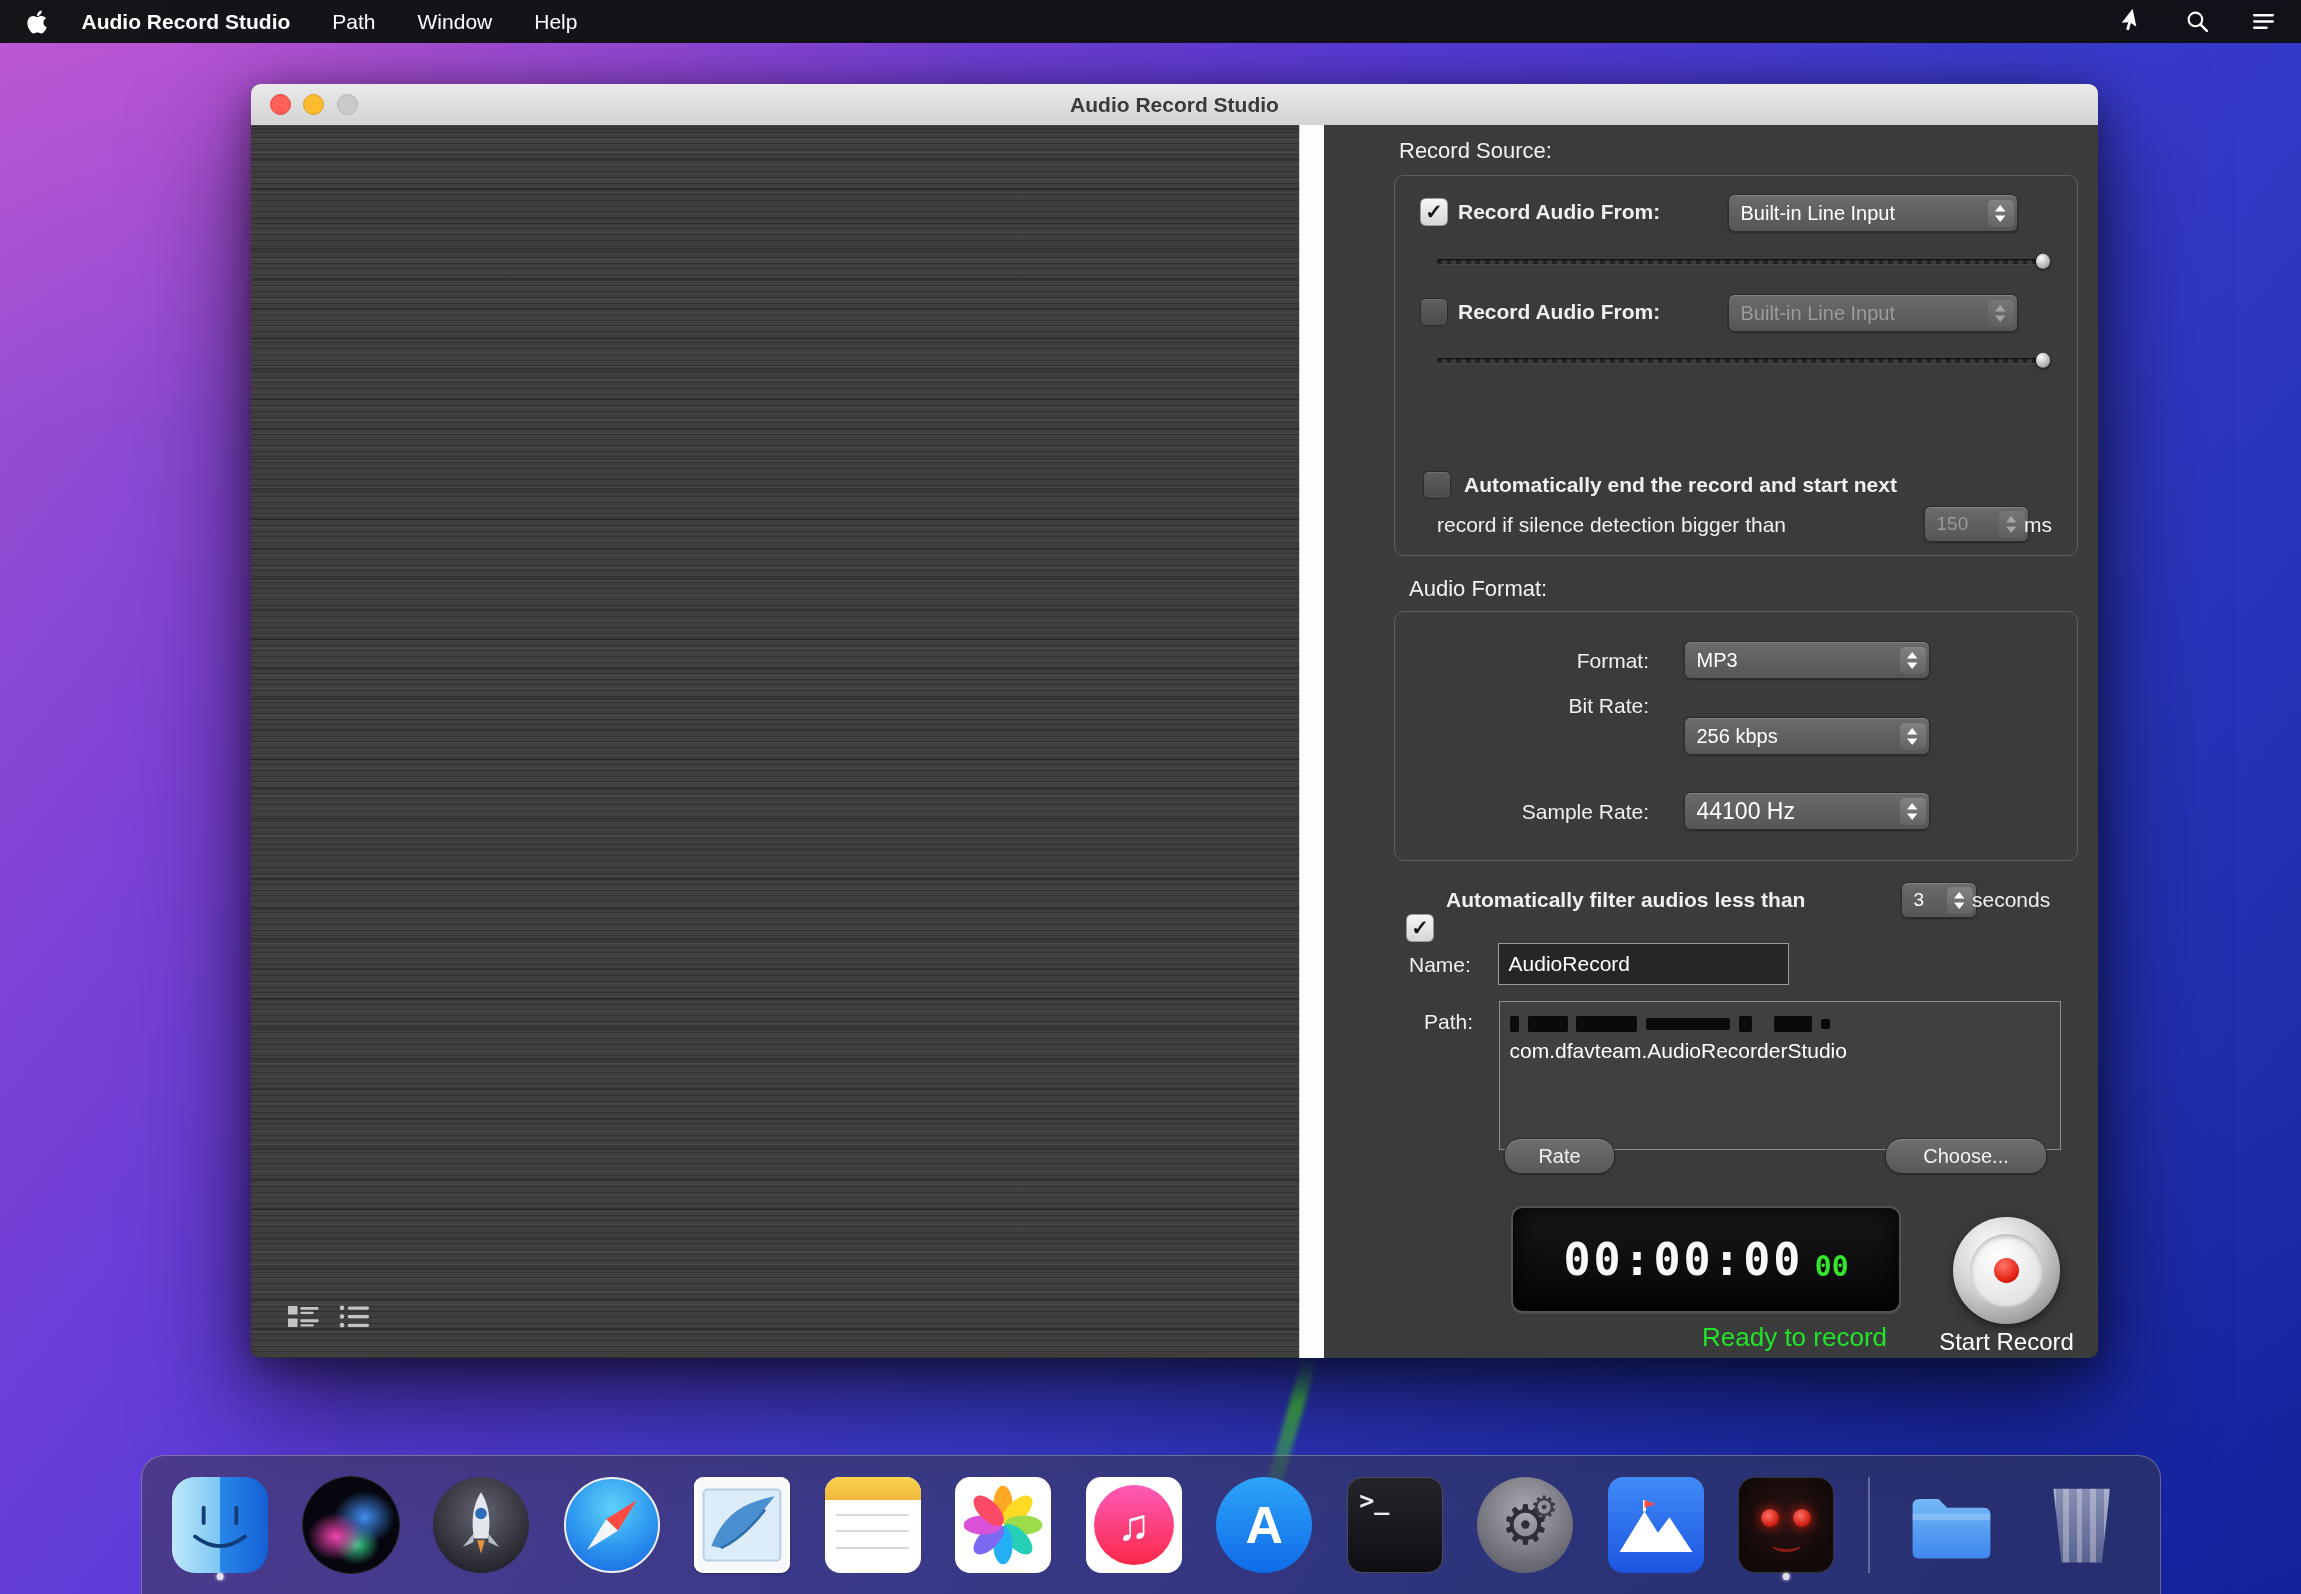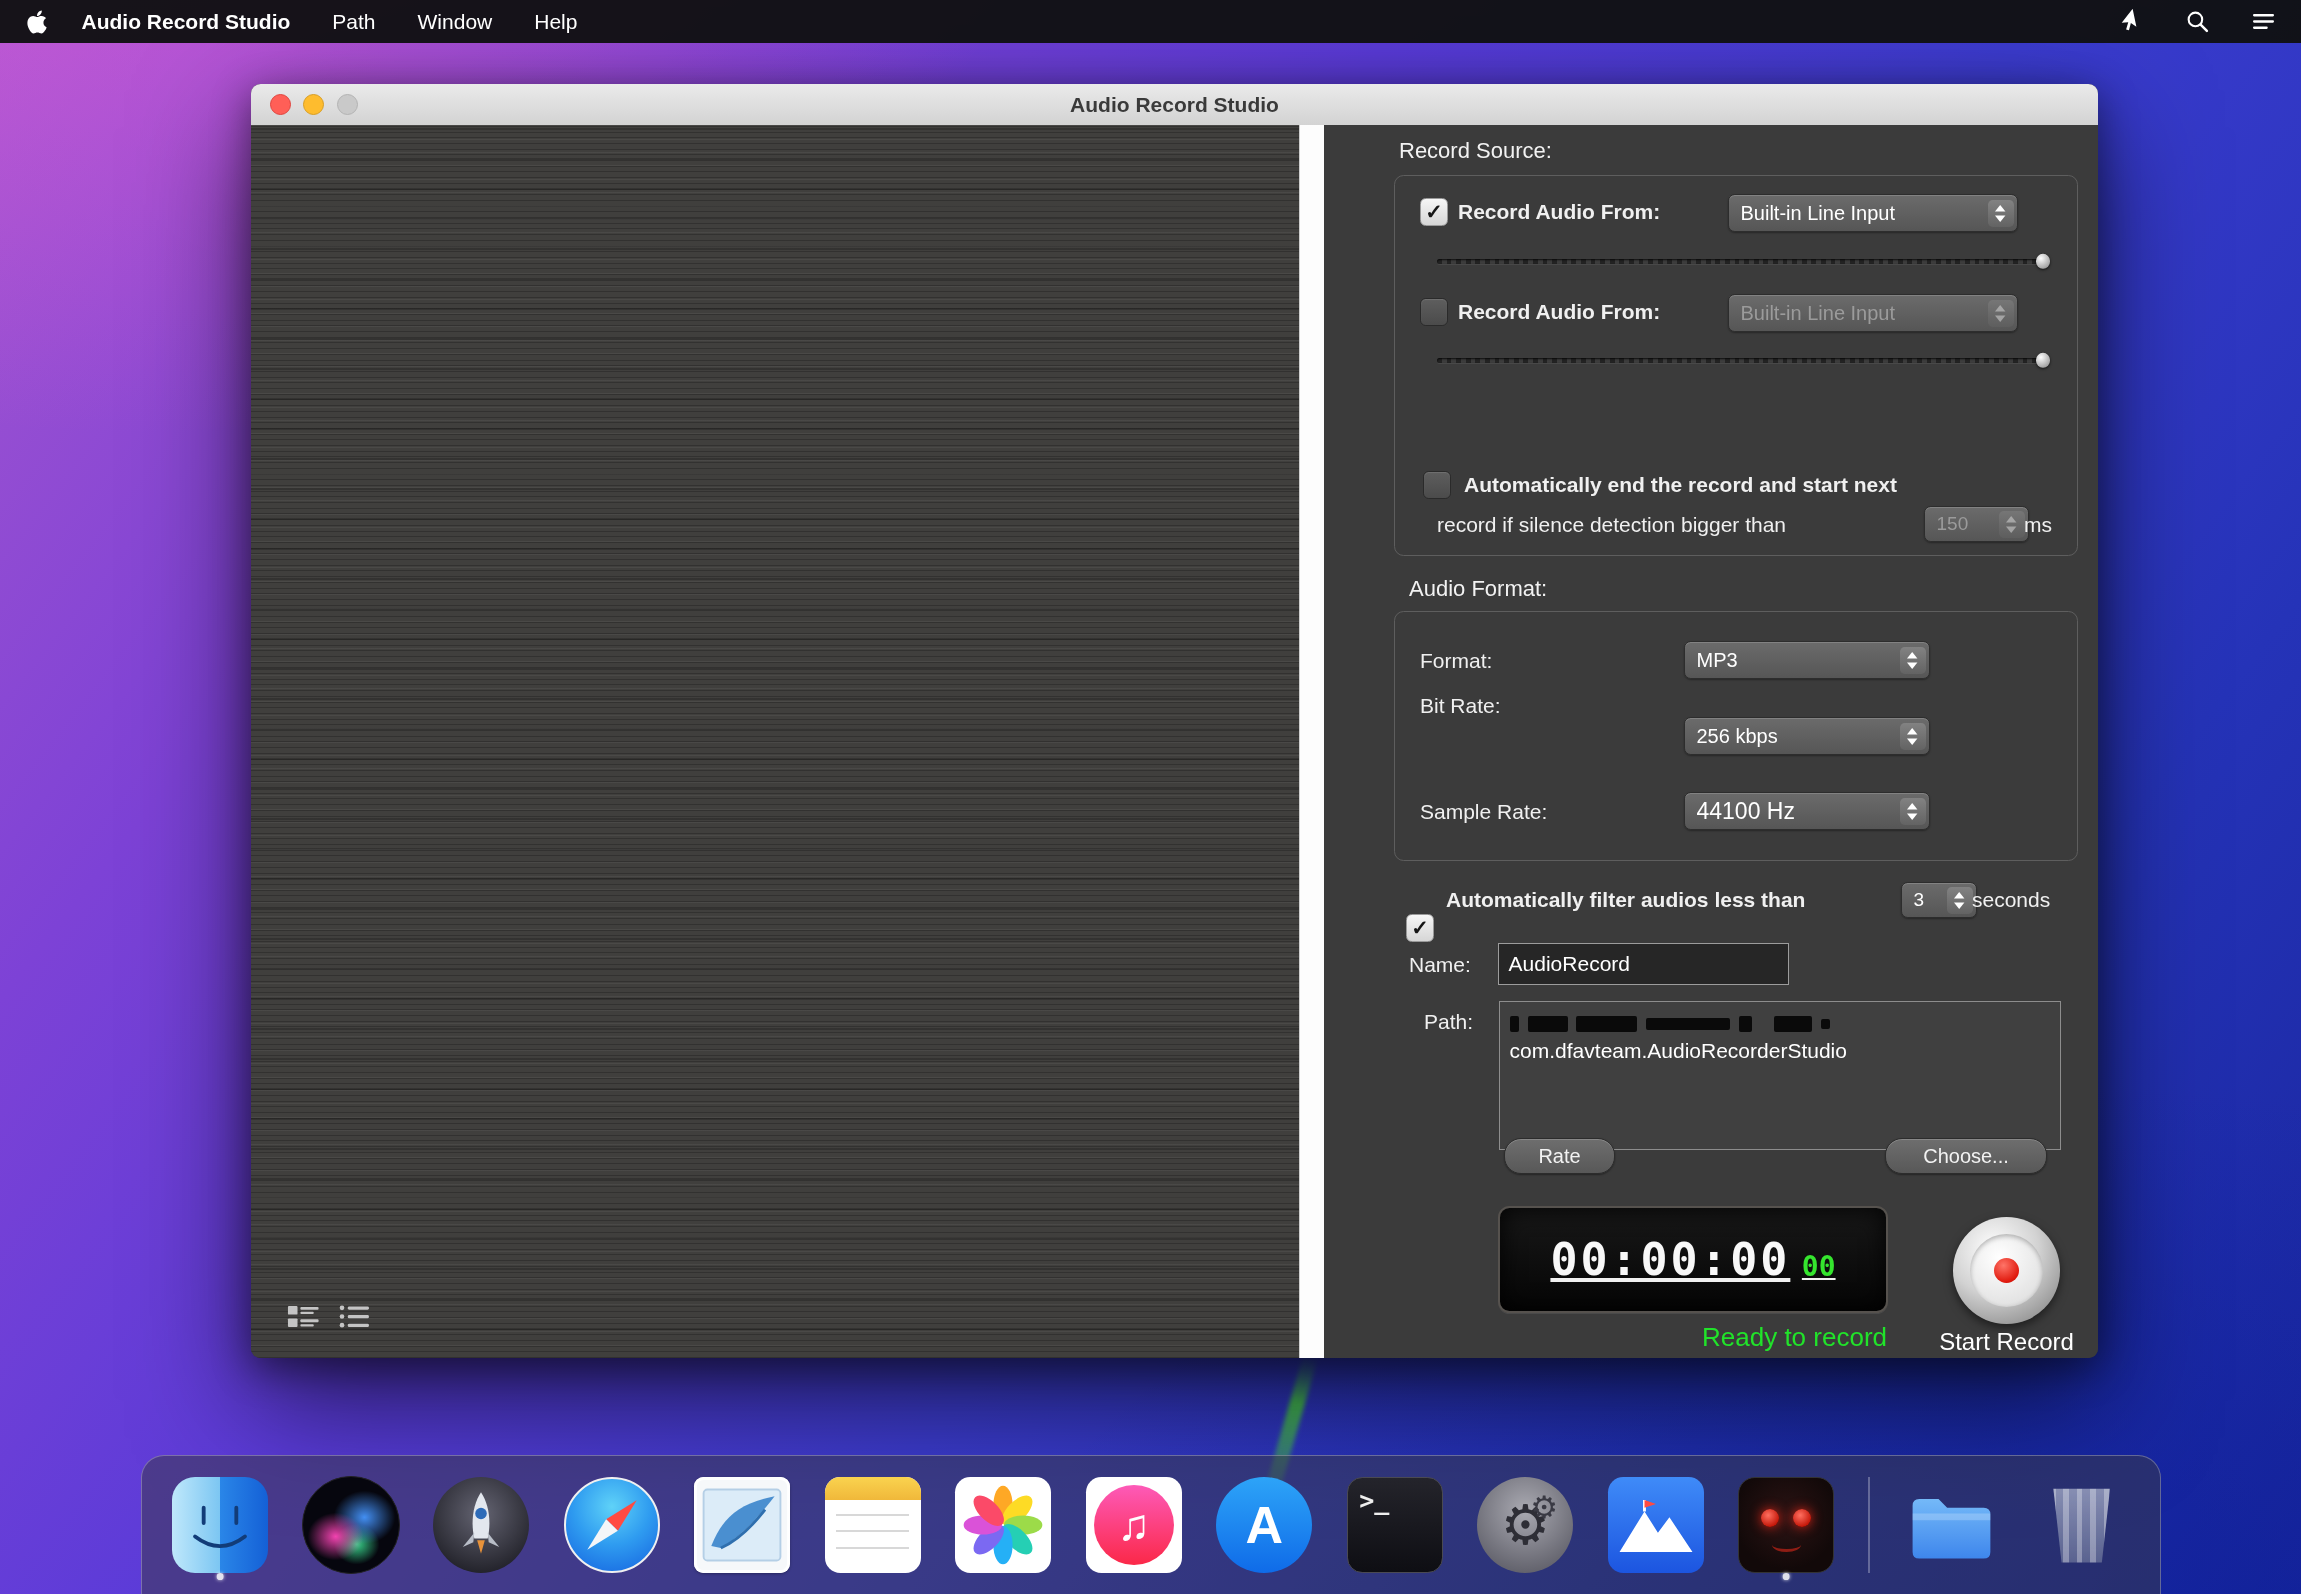--- a/index.html
+++ b/index.html
@@ -45,21 +45,21 @@
       repeating-linear-gradient(0deg, transparent 0 28px, rgba(0,0,0,.20) 28px 30px);}
   .viewtoggles{position:absolute;left:36px;bottom:25px;display:flex;gap:19px;align-items:center;}
   .scrollbar{position:absolute;left:1048px;top:0;width:25px;height:100%;background:#fdfdfd;border-left:1px solid #cfcfcf;}
 
   
   .rightpane{position:absolute;left:1073px;top:0;right:0;bottom:0;background:#3b3b3b;color:#f0f0f0;font-size:21px;}
   .seclabel{font-size:22px;color:#f2f2f2;white-space:nowrap;}
   .groupbox{border:1.9px solid #5e5e5e;border-radius:9.6px;}
   .lbl{white-space:nowrap;}
   .b{font-weight:bold;}
-  .rlabel{white-space:nowrap;}
+  .rlabel{text-align:right;white-space:nowrap;}
 
   .cb{width:26px;height:26px;border-radius:5.7px;background:linear-gradient(#5e5e5e,#4b4b4b);
     border:1px solid #2a2a2a;box-shadow:inset 0 1px 1px rgba(255,255,255,.12);}
   .cb.checked{background:linear-gradient(#f6f6f6,#d6d6d6);border-color:#9a9a9a;position:relative;}
   .cb.checked::after{content:"✓";position:absolute;inset:0;display:flex;align-items:center;justify-content:center;
     color:#161616;font-size:21px;font-weight:bold;}
 
   .popup{background:linear-gradient(#6b6b6b,#565656);border:1px solid #2d2d2d;border-radius:6.7px;color:#fff;
     display:flex;align-items:center;padding:0 3.8px 0 11.5px;box-shadow:inset 0 1px 0 rgba(255,255,255,.16),0 1px 1.9px rgba(0,0,0,.35);}
   .popup .pval{flex:1;white-space:nowrap;overflow:hidden;}
@@ -348,21 +348,21 @@
               <span class="redblock" style="width:13.4px;"></span>
               <span class="redblock" style="width:38px;margin-left:13.4px;"></span>
               <span class="redblock" style="width:9.6px;height:10.5px;"></span>
           </div>
           <div>com.dfavteam.AudioRecorderStudio</div>
         </div>
 
         <div class="abs btn" style="left:180px;top:1013px;width:109px;height:34px;">Rate</div>
         <div class="abs btn" style="left:561px;top:1013px;width:160px;height:34px;">Choose...</div>
 
-        <div class="abs timer" style="left:174px;top:1081px;width:386px;height:103px;text-decoration:underline;">
+        <div class="abs timer" style="left:187px;top:1081px;width:386px;height:103px;">
           <span class="time">00:00:00</span>
           <span class="frames">00</span>
         </div>
         <div class="abs status" style="left:177px;top:1197px;width:386px;">Ready to record</div>
 
         <div class="abs recbtn" style="left:629px;top:1092px;">
           <div class="recinner">
             <div class="recdot"></div>
           </div>
         </div>

